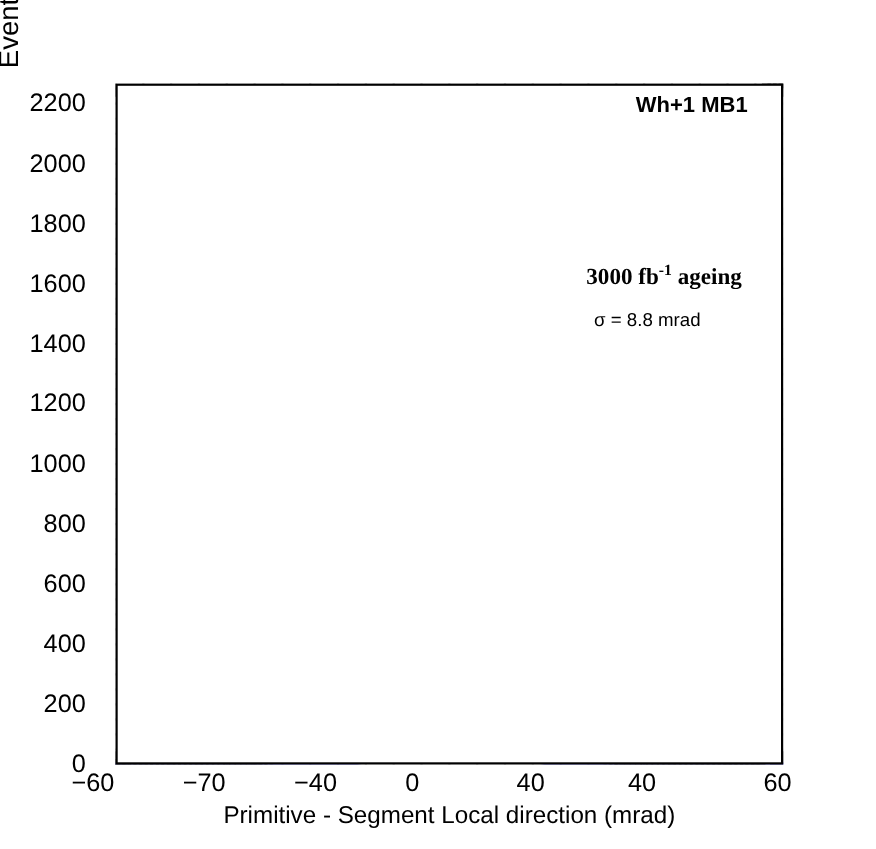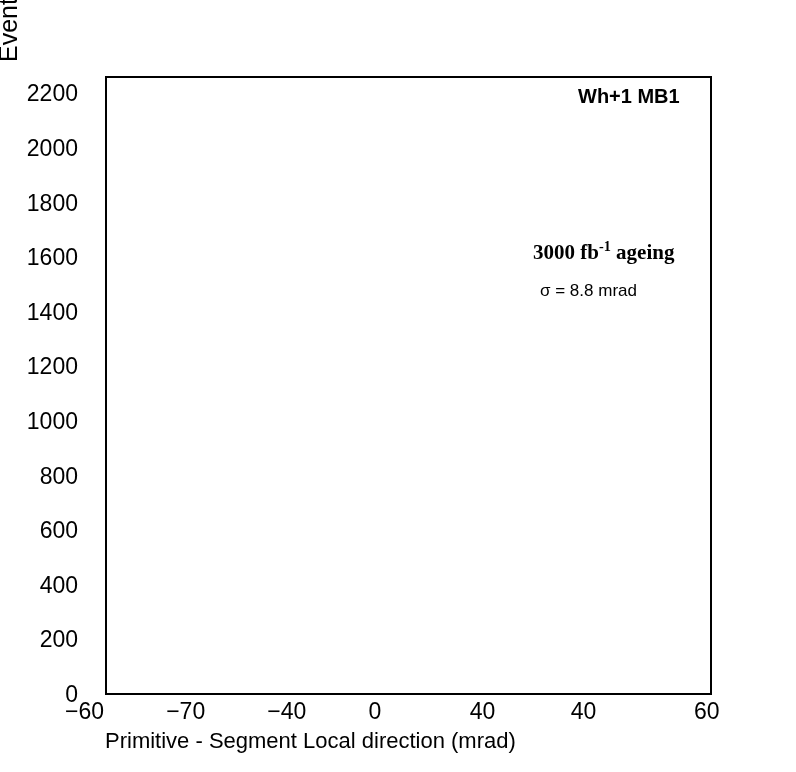--- a/index.html
+++ b/index.html
@@ -19,21 +19,21 @@
 
   
   .frame{position:absolute;left:105px;top:76px;width:607px;height:619px;
          border:2px solid #000;box-sizing:border-box;background:#fff;}
   .plotarea{position:absolute;left:105px;top:76px;width:607px;height:619px;}
 
   
   .ytitle{position:absolute;left:-6px;top:62px;width:180px;
           transform:rotate(-90deg);transform-origin:0 0;
           font-size:25px;text-align:left;white-space:nowrap;}
-  .xtitle{position:absolute;left:105px;top:728px;width:607px;
+  .xtitle{position:absolute;left:105px;top:728px;width:607px;text-align:center;
           font-size:22px;white-space:nowrap;}
 
   
   .ylab{position:absolute;right:718px;text-align:right;font-size:23px;
         line-height:1;white-space:nowrap;width:120px;}
   .xlab{position:absolute;top:700px;text-align:left;font-size:23px;
         line-height:1;width:80px;}
 
   
   .ann{position:absolute;white-space:nowrap;line-height:1;}

